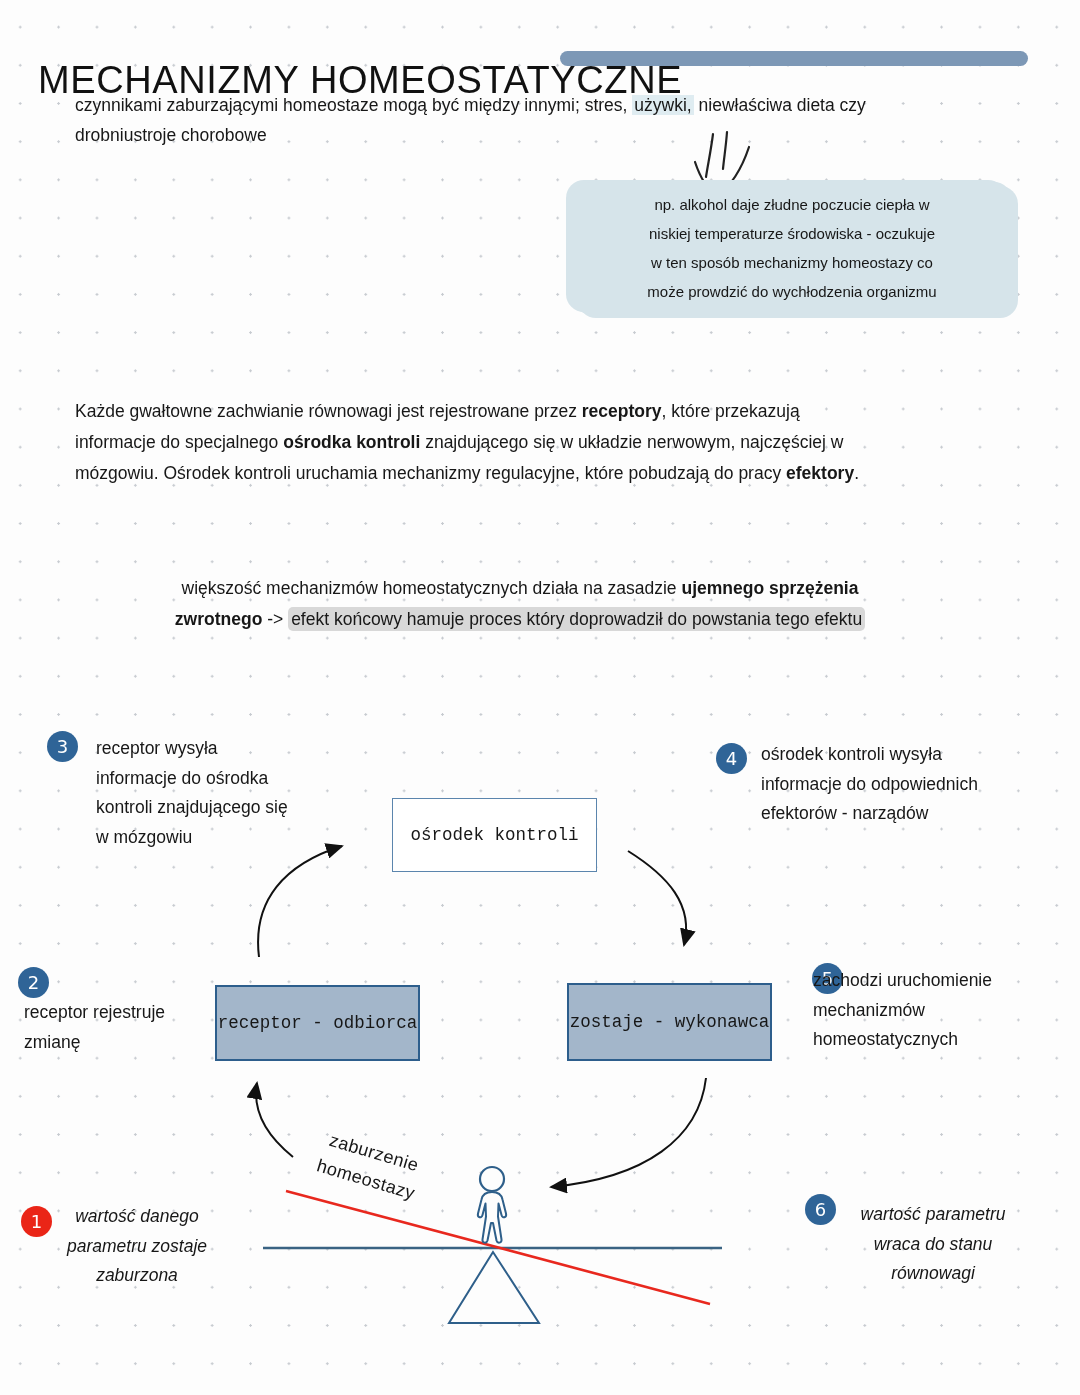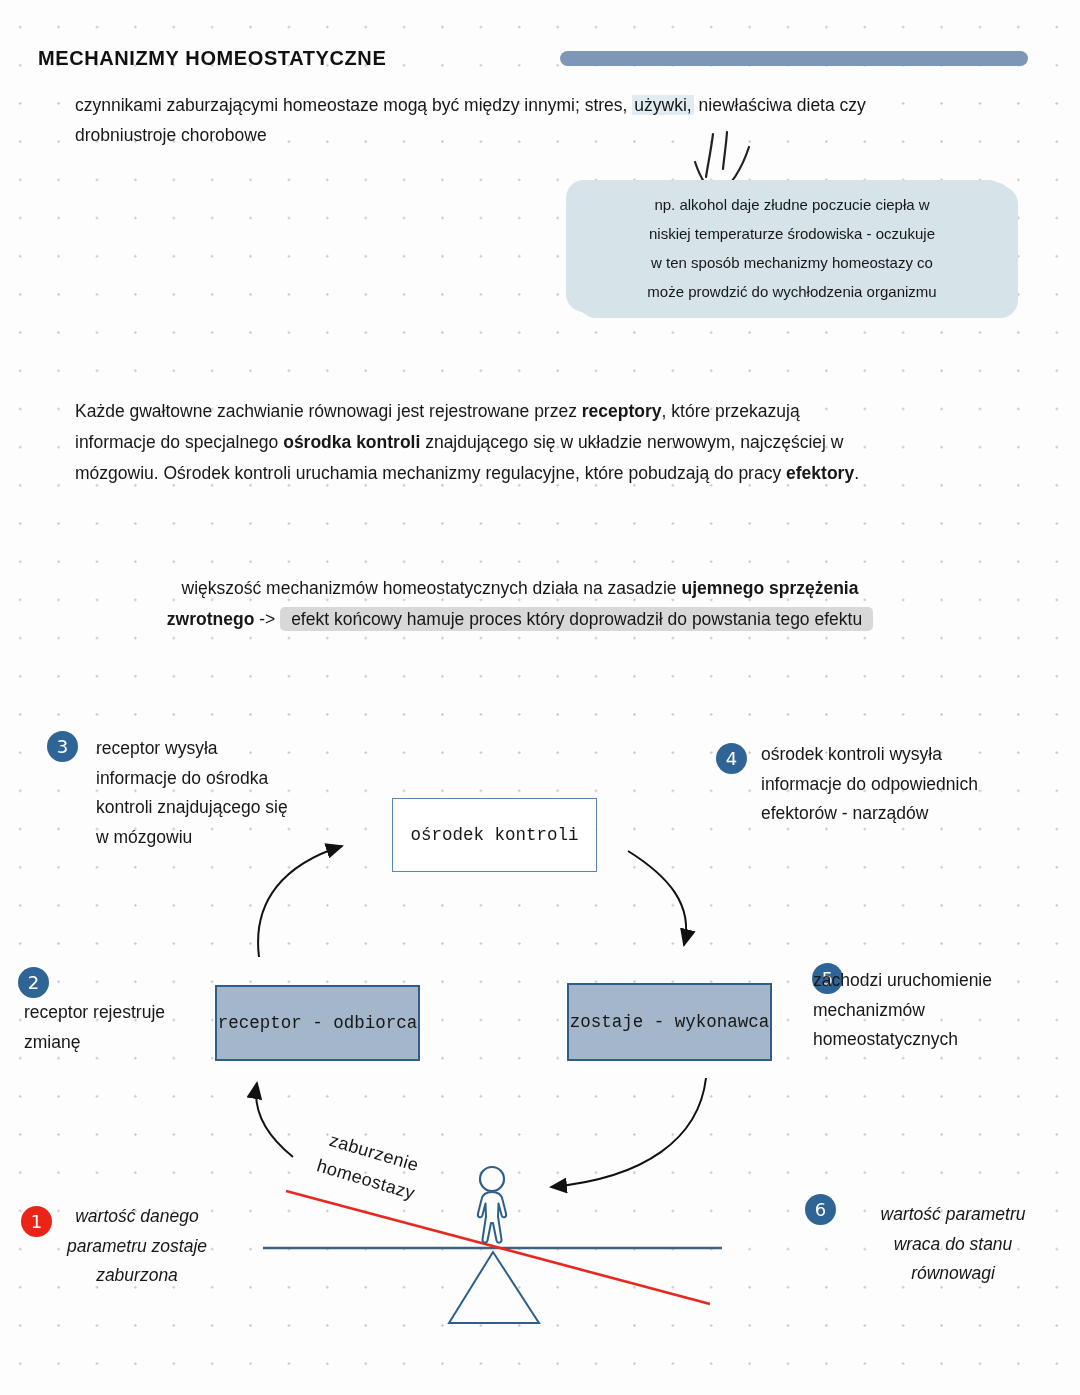--- a/index.html
+++ b/index.html
@@ -6,24 +6,24 @@
   .page{
     position:relative;width:1080px;height:1395px;overflow:hidden;
     background-color:#fdfdfd;
     background-image:radial-gradient(circle,#c7cbd0 1.2px,rgba(0,0,0,0) 1.4px);
     background-size:38.4px 38.2px;background-position:1px 8px;
     font-family:"Liberation Sans","DejaVu Sans",sans-serif;color:#171717;
   }
   .line{white-space:nowrap;}
   .b{font-weight:bold;}
   .txt{position:absolute;font-size:17.5px;line-height:30px;}
-  .title{position:absolute;left:38px;top:34px;font-size:20px;font-weight:bold;letter-spacing:.6px;color:#111;}
+  .title{position:absolute;left:38px;top:34px;font-size:38px;font-weight:normal;letter-spacing:.6px;color:#111;}
   .accent-bar{position:absolute;left:560px;top:51px;width:468px;height:15px;border-radius:8px;background:#7d98b6;}
   .hl-blue{background:#dfecf1;border-radius:0;padding:0 2px;}
-  .hl-gray{background:#d8d8d8;border-radius:5px;padding:2px 11px;}
+  .hl-gray{background:#d8d8d8;border-radius:5px;padding:2px 3px;}
   .note{
     position:absolute;left:572px;top:182px;width:432px;
     background:#d6e4ea;border-radius:18px;padding:8px 4px;
     text-align:center;font-size:15px;line-height:29px;
     box-shadow:6px 4px 0 0 #d6e4ea, -6px -2px 0 0 #d6e4ea;
   }
   .box{position:absolute;display:flex;align-items:center;justify-content:center;font-size:17.5px;box-sizing:border-box;font-family:Liberation Mono, monospace;}
   .box-control{left:392px;top:798px;width:205px;height:74px;background:#ffffff;border:1.6px solid #5b85ad;}
   .box-fill{background:#a3b6ca;border:2.2px solid #2d5e8c;text-align:right;}
   .box-receptor{left:215px;top:985px;width:205px;height:76px;}
@@ -117,21 +117,21 @@
   <div class="step-text" style="left:761px;top:740px;">
     <div class="line">ośrodek kontroli wysyła</div>
     <div class="line">informacje do odpowiednich</div>
     <div class="line">efektorów - narządów</div>
   </div>
   <div class="step-text" style="left:813px;top:966px;">
     <div class="line">zachodzi uruchomienie</div>
     <div class="line">mechanizmów</div>
     <div class="line">homeostatycznych</div>
   </div>
-  <div class="step-text center" style="left:863px;top:1200px;width:180px;">
+  <div class="step-text center" style="left:843px;top:1200px;width:180px;">
     <div class="line">wartość parametru</div>
     <div class="line">wraca do stanu</div>
     <div class="line">równowagi</div>
   </div>
 
   <div class="box box-control">
     <span>ośrodek kontroli</span>
   </div>
   <div class="box box-fill box-receptor">
     <span>receptor - odbiorca</span>

